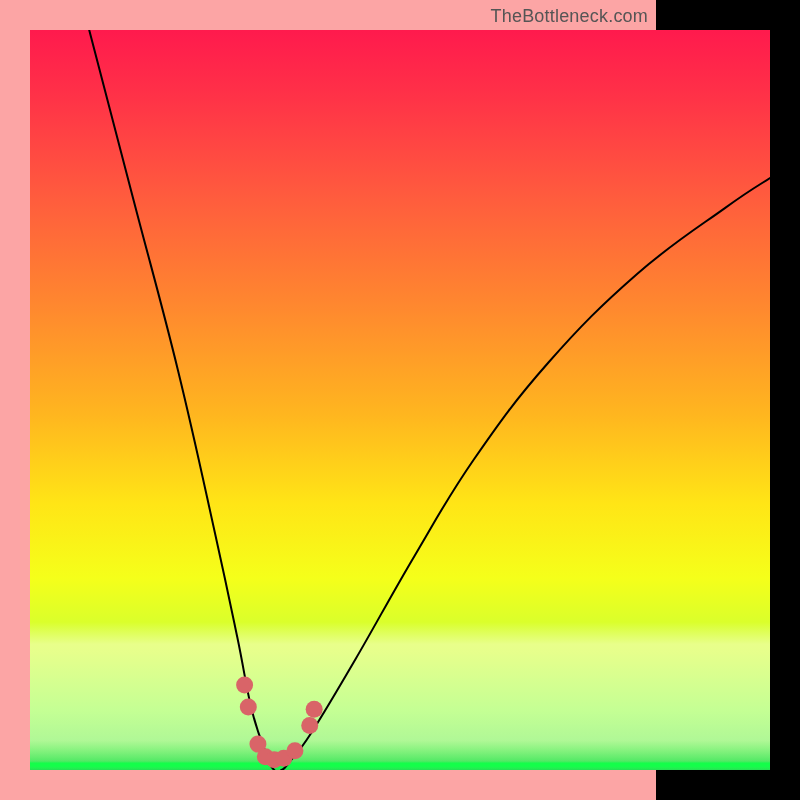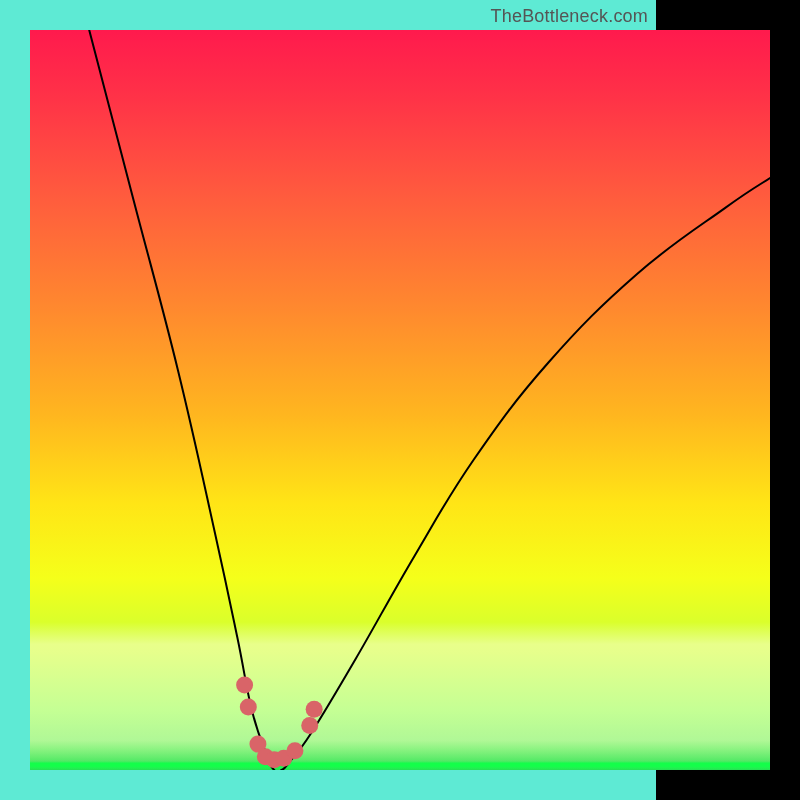--- a/index.html
+++ b/index.html
@@ -7,21 +7,21 @@
     padding: 0;
     width: 800px;
     height: 800px;
     background: #000;
     overflow: hidden;
   }
   .stage {
     position: relative;
     width: 656px;
     height: 800px;
-    background: #5eead4;
+    background: #fca5a5;
   }
   .plot-area {
     position: absolute;
     left: 30px;
     top: 30px;
     width: 740px;
     height: 740px;
     
     background-image:
       

